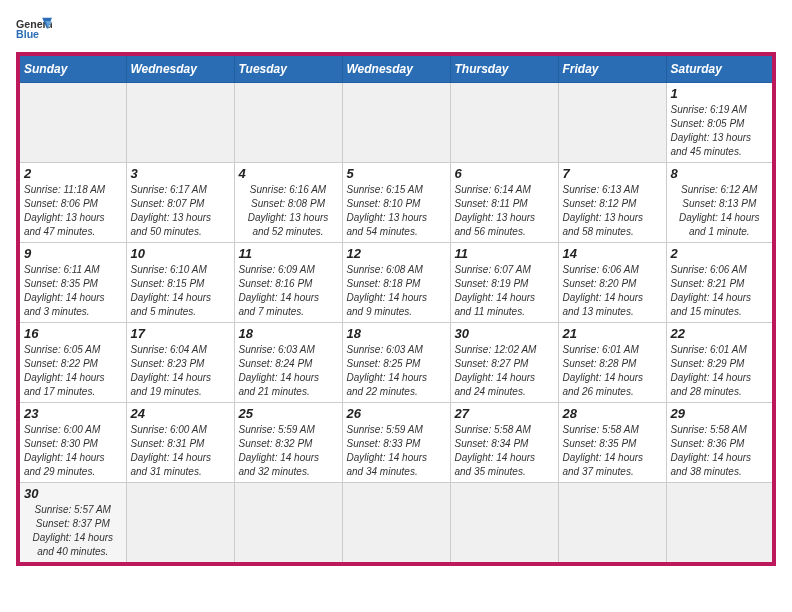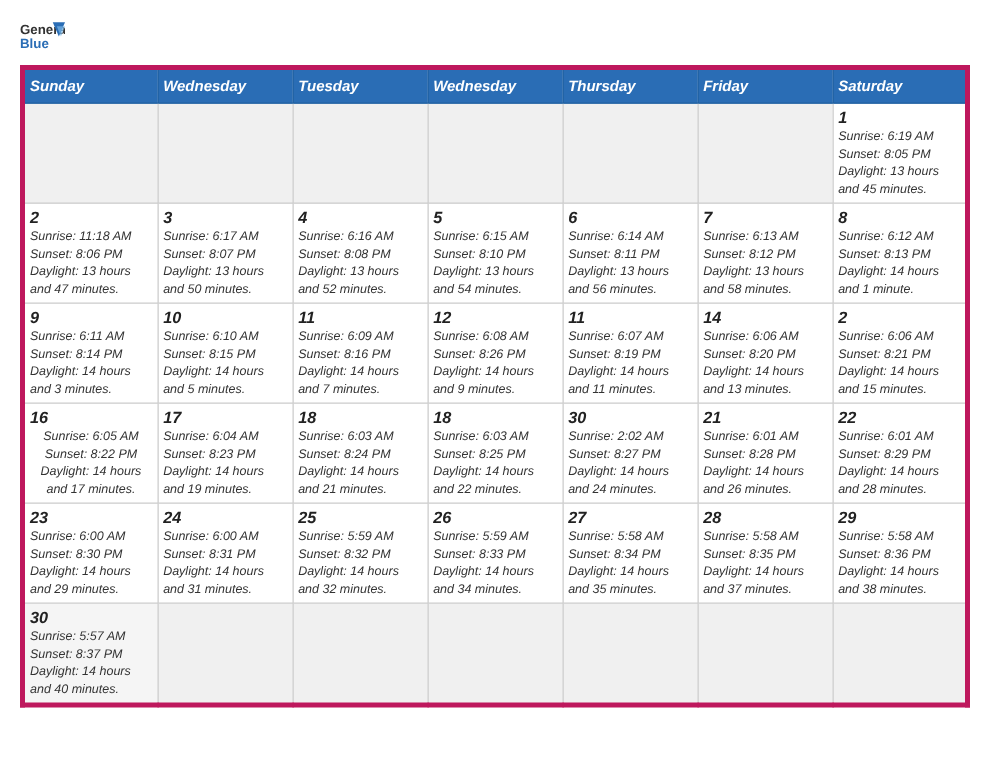--- a/index.html
+++ b/index.html
@@ -134,21 +134,21 @@
 Daylight: 13 hours and 47 minutes.</div>
         </td>
         <td>
           <span class="day-num">3</span>
           <div class="day-info" style="white-space: pre-line;">Sunrise: 6:17 AM
 Sunset: 8:07 PM
 Daylight: 13 hours and 50 minutes.</div>
         </td>
         <td>
           <span class="day-num">4</span>
-          <div class="day-info" style="white-space: pre-line;">Sunrise: 6:16 AM
+          <div class="day-info" style="white-space: pre-line; text-align: center;">Sunrise: 6:16 AM
 Sunset: 8:08 PM
 Daylight: 13 hours and 52 minutes.</div>
         </td>
         <td>
           <span class="day-num">5</span>
           <div class="day-info" style="white-space: pre-line;">Sunrise: 6:15 AM
 Sunset: 8:10 PM
 Daylight: 13 hours and 54 minutes.</div>
         </td>
         <td>
@@ -158,48 +158,48 @@
 Daylight: 13 hours and 56 minutes.</div>
         </td>
         <td>
           <span class="day-num">7</span>
           <div class="day-info" style="white-space: pre-line;">Sunrise: 6:13 AM
 Sunset: 8:12 PM
 Daylight: 13 hours and 58 minutes.</div>
         </td>
         <td>
           <span class="day-num">8</span>
-          <div class="day-info" style="white-space: pre-line;">Sunrise: 6:12 AM
+          <div class="day-info" style="white-space: pre-line; text-align: center;">Sunrise: 6:12 AM
 Sunset: 8:13 PM
 Daylight: 14 hours and 1 minute.</div>
         </td>
       </tr>
       <tr>
         <td>
           <span class="day-num">9</span>
           <div class="day-info" style="white-space: pre-line;">Sunrise: 6:11 AM
-Sunset: 8:14 PM
+Sunset: 8:35 PM
 Daylight: 14 hours and 3 minutes.</div>
         </td>
         <td>
           <span class="day-num">10</span>
           <div class="day-info" style="white-space: pre-line;">Sunrise: 6:10 AM
 Sunset: 8:15 PM
 Daylight: 14 hours and 5 minutes.</div>
         </td>
         <td>
           <span class="day-num">11</span>
           <div class="day-info" style="white-space: pre-line;">Sunrise: 6:09 AM
 Sunset: 8:16 PM
 Daylight: 14 hours and 7 minutes.</div>
         </td>
         <td>
           <span class="day-num">12</span>
           <div class="day-info" style="white-space: pre-line;">Sunrise: 6:08 AM
-Sunset: 8:26 PM
+Sunset: 8:18 PM
 Daylight: 14 hours and 9 minutes.</div>
         </td>
         <td>
           <span class="day-num">11</span>
           <div class="day-info" style="white-space: pre-line;">Sunrise: 6:07 AM
 Sunset: 8:19 PM
 Daylight: 14 hours and 11 minutes.</div>
         </td>
         <td>
           <span class="day-num">14</span>
@@ -210,21 +210,21 @@
         <td>
           <span class="day-num">2</span>
           <div class="day-info" style="white-space: pre-line;">Sunrise: 6:06 AM
 Sunset: 8:21 PM
 Daylight: 14 hours and 15 minutes.</div>
         </td>
       </tr>
       <tr>
         <td>
           <span class="day-num">16</span>
-          <div class="day-info" style="white-space: pre-line; text-align: center;">Sunrise: 6:05 AM
+          <div class="day-info" style="white-space: pre-line;">Sunrise: 6:05 AM
 Sunset: 8:22 PM
 Daylight: 14 hours and 17 minutes.</div>
         </td>
         <td>
           <span class="day-num">17</span>
           <div class="day-info" style="white-space: pre-line;">Sunrise: 6:04 AM
 Sunset: 8:23 PM
 Daylight: 14 hours and 19 minutes.</div>
         </td>
         <td>
@@ -234,21 +234,21 @@
 Daylight: 14 hours and 21 minutes.</div>
         </td>
         <td>
           <span class="day-num">18</span>
           <div class="day-info" style="white-space: pre-line;">Sunrise: 6:03 AM
 Sunset: 8:25 PM
 Daylight: 14 hours and 22 minutes.</div>
         </td>
         <td>
           <span class="day-num">30</span>
-          <div class="day-info" style="white-space: pre-line;">Sunrise: 2:02 AM
+          <div class="day-info" style="white-space: pre-line;">Sunrise: 12:02 AM
 Sunset: 8:27 PM
 Daylight: 14 hours and 24 minutes.</div>
         </td>
         <td>
           <span class="day-num">21</span>
           <div class="day-info" style="white-space: pre-line;">Sunrise: 6:01 AM
 Sunset: 8:28 PM
 Daylight: 14 hours and 26 minutes.</div>
         </td>
         <td>
@@ -298,21 +298,21 @@
         <td>
           <span class="day-num">29</span>
           <div class="day-info" style="white-space: pre-line;">Sunrise: 5:58 AM
 Sunset: 8:36 PM
 Daylight: 14 hours and 38 minutes.</div>
         </td>
       </tr>
       <tr class="last-row">
         <td>
           <span class="day-num">30</span>
-          <div class="day-info" style="white-space: pre-line;">Sunrise: 5:57 AM
+          <div class="day-info" style="white-space: pre-line; text-align: center;">Sunrise: 5:57 AM
 Sunset: 8:37 PM
 Daylight: 14 hours and 40 minutes.</div>
         </td>
         <td class="empty"></td>
         <td class="empty"></td>
         <td class="empty"></td>
         <td class="empty"></td>
         <td class="empty"></td>
         <td class="empty"></td>
       </tr>

